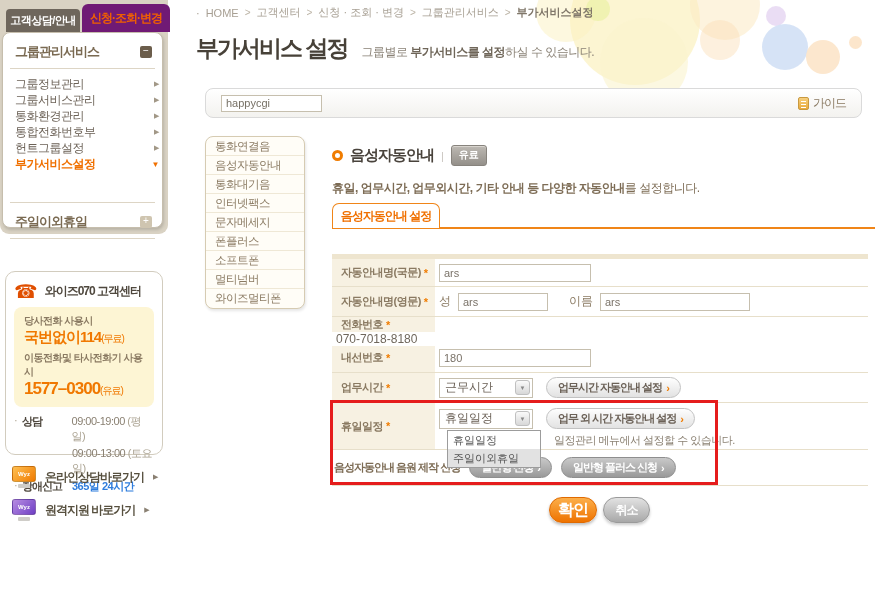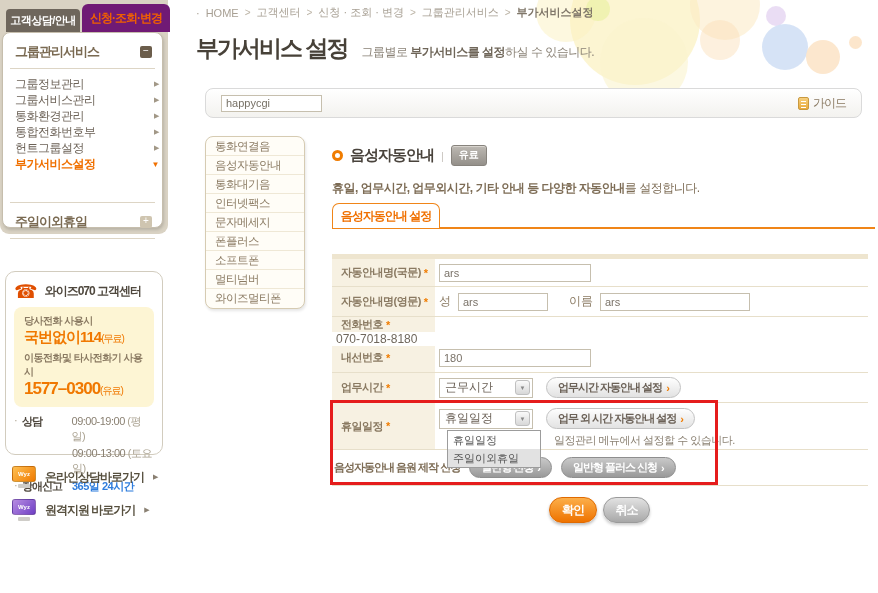--- a/index.html
+++ b/index.html
@@ -129,21 +129,21 @@
   .pill.gray .par { color:#fff; }
   .help-txt { font-size:11px; color:#8a8072; letter-spacing:-0.5px; }
 
   .dropdown { position:absolute; left:12px; top:27px; width:94px; background:#fff; border:1px solid #9c9c9c; z-index:25; }
   .opt { height:18px; display:flex; align-items:center; padding-left:5px; font-size:11px; color:#555; cursor:pointer; }
   .opt.hover { background:#e2e2e2; }
 
   .redbox { left:330px; top:400px; width:388px; height:85px; border:3px solid #e51c1c; z-index:30; pointer-events:none; }
 
   .btn-confirm { left:549px; top:497px; width:48px; height:26px; border-radius:13px;
-    background:linear-gradient(#fcaf4a,#ee7300); border:1px solid #e06a00; color:#fff; font-weight:bold; font-size:12px;
+    background:linear-gradient(#fcaf4a,#ee7300); border:1px solid #e06a00; color:#fff; font-weight:bold; font-size:16px;
     display:flex; align-items:center; justify-content:center; box-shadow:0 2px 3px rgba(0,0,0,.25); z-index:2; cursor:pointer; letter-spacing:-1px;}
   .btn-cancel { left:603px; top:497px; width:47px; height:26px; border-radius:13px;
     background:linear-gradient(#e2e2e2,#a8a8a8); border:1px solid #9a9a9a; color:#fff; font-weight:bold; font-size:12px;
     display:flex; align-items:center; justify-content:center; box-shadow:0 2px 3px rgba(0,0,0,.2); z-index:2; cursor:pointer; letter-spacing:-1px;}
 </style>
 </head>
 <body>
 
 <div class="circ" style="left:570px;top:-45px;width:130px;height:130px;background:#f9edad;opacity:.55;"></div>
 <div class="circ" style="left:600px;top:18px;width:88px;height:88px;background:#faf3cd;opacity:.6;"></div>

